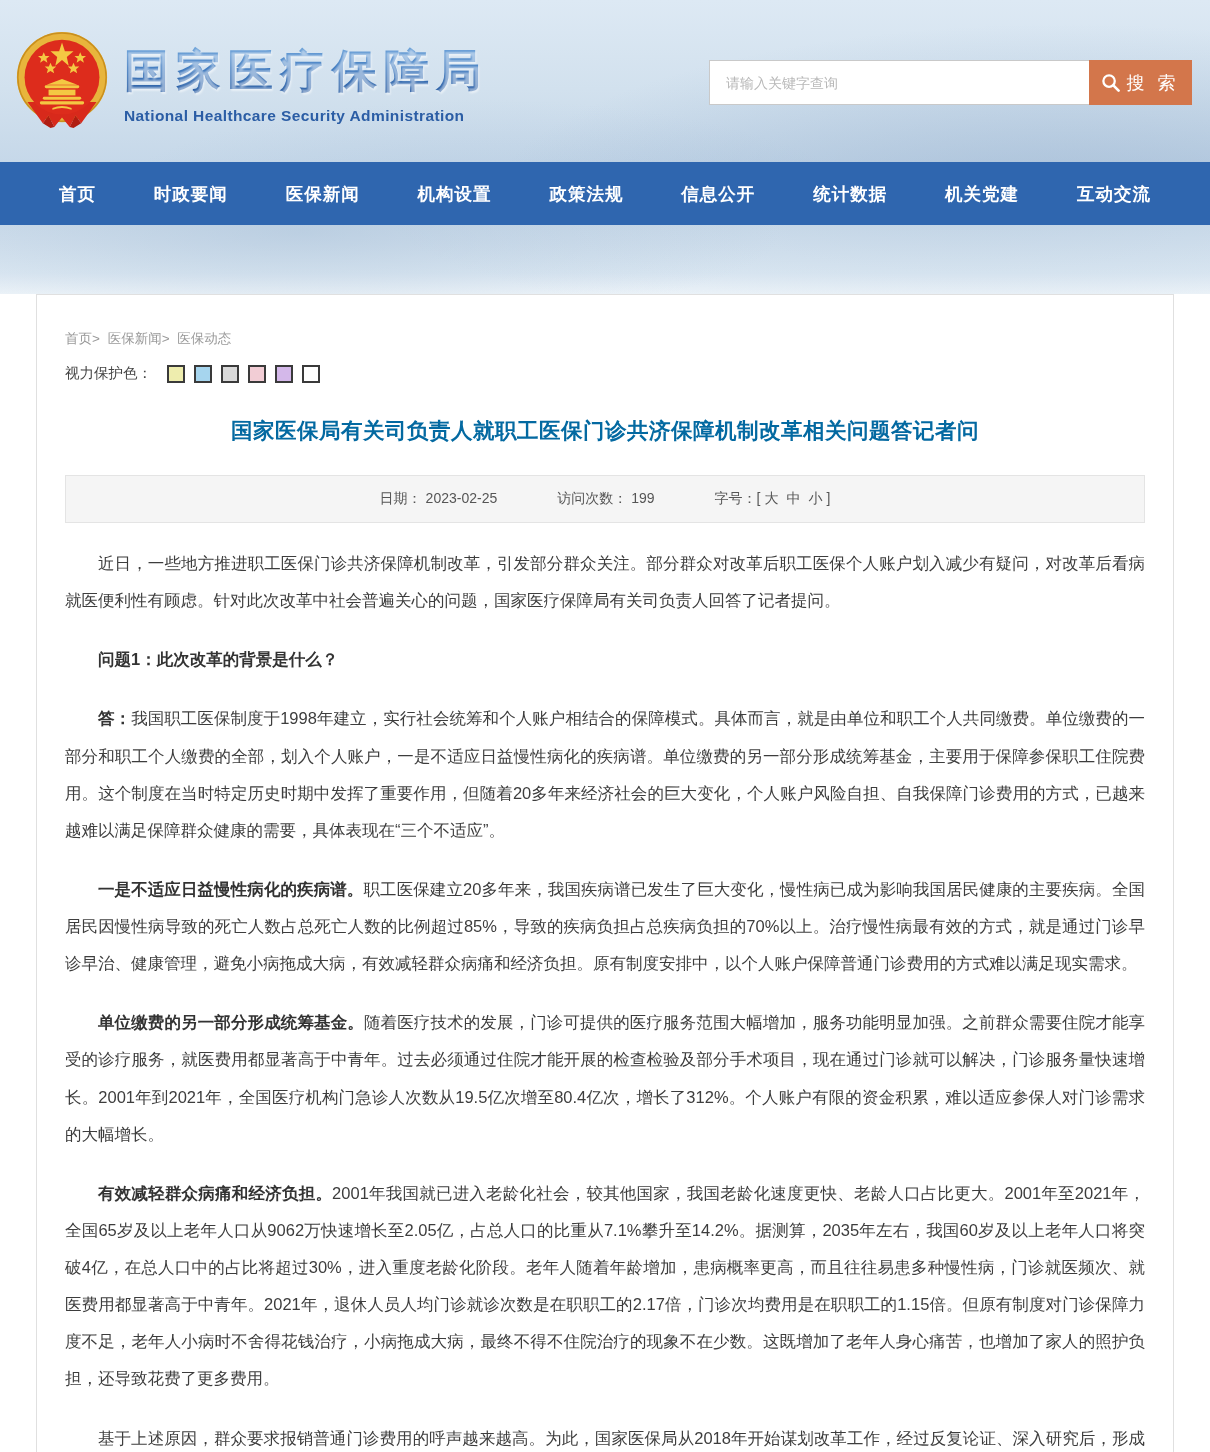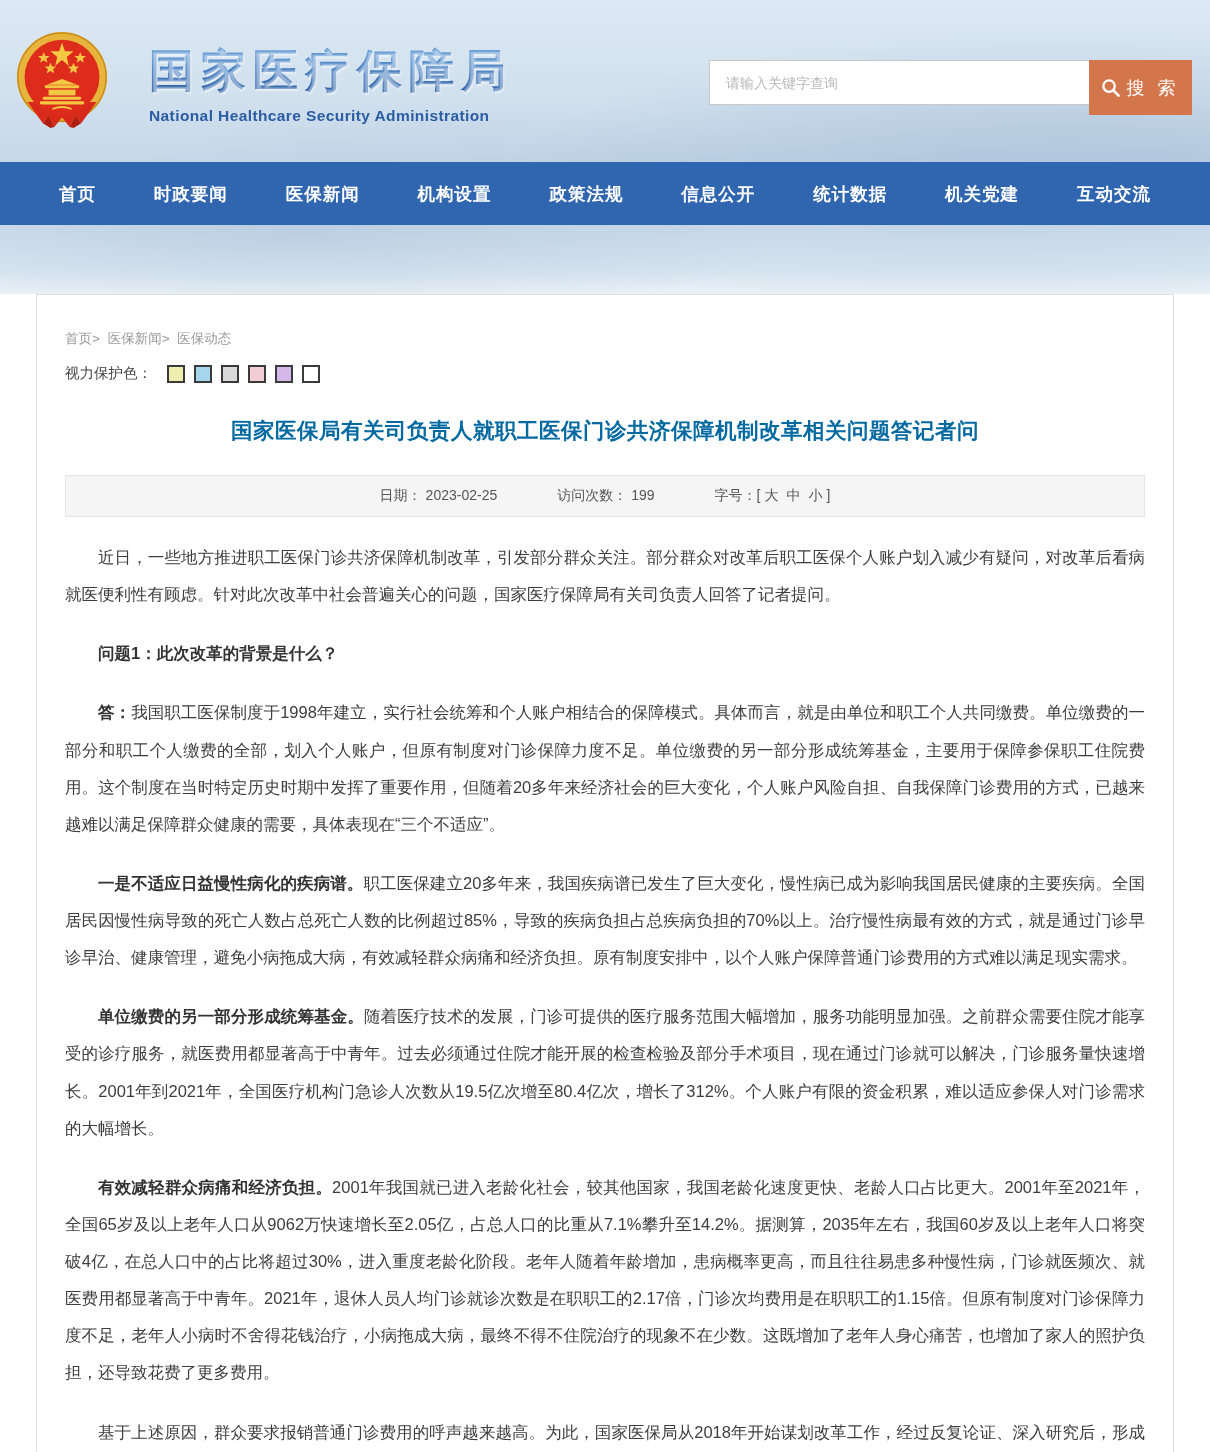--- a/index.html
+++ b/index.html
@@ -9,40 +9,40 @@
     background:#ffffff; overflow:hidden; position:relative;
   }
   
   .site-header{
     position:relative; height:162px;
     background:
       radial-gradient(ellipse 900px 300px at 88% 135%, rgba(130,160,195,.45), transparent 65%),
       radial-gradient(ellipse 700px 240px at 40% 150%, rgba(150,178,208,.30), transparent 60%),
       linear-gradient(180deg,#dde9f4 0%,#d2e1ee 55%,#c6d8e9 100%);
   }
-  .header-inner{ display:flex; align-items:center; height:100%; padding-left:14px;gap:25px; }
+  .header-inner{ display:flex; align-items:center; height:100%; padding-left:14px; }
   .logo svg{ display:block; }
   .title-block{ margin-left:14px; margin-top:4px; }
   .site-title-zh{
     font-size:45px; font-weight:bold; letter-spacing:7px;
     background:linear-gradient(180deg,#7cb0e2 0%,#3d79bf 45%,#1d4f97 100%);
     -webkit-background-clip:text; background-clip:text; color:transparent;
     text-shadow:1px 2px 2px rgba(255,255,255,.5);
   }
   .site-title-en{
     margin-top:6px; font-size:15.5px; font-weight:bold; color:#2b5da5; letter-spacing:.4px;
   }
   .search-box{ position:absolute; right:18px; top:60px; display:flex; }
   .search-input{
     width:380px; height:45px; border:1px solid #c9c9c9; border-right:none;
     background:#ffffff; padding:0 16px; font-size:14px; color:#4c1d95; outline:none;
   }
   .search-input::placeholder{ color:#b8b8b8; }
   .search-button{
-    width:103px; height:55px; border:none; background:#d3764b; color:#ffffff;
+    width:103px; height:45px; border:none; background:#d3764b; color:#ffffff;
     font-size:18px; letter-spacing:4px; cursor:pointer;
     display:flex; align-items:center; justify-content:center; gap:6px;
   }
   .search-button svg{ flex:none; }
   
   .main-nav{
     height:63px; background:#2f66af;
     display:flex; align-items:center; justify-content:space-around; padding:0 30px;
   }
   .nav-item{
@@ -71,21 +71,21 @@
   }
   .eye-protection-label{ font-size:14.5px; color:#444; margin-right:6px; }
   .swatch{
     width:18px; height:18px; border:2px solid #3a3a3a; margin-left:9px; cursor:pointer;
   }
   .article-title{
     margin-top:33px; text-align:center; color:#0369a1;
     font-size:21.5px; font-weight:bold; letter-spacing:.5px;
   }
   .meta-bar{
-    margin-top:30px; height:42px; background:#f5f5f5; border:1px solid #e4e4e4;
+    margin-top:30px; height:48px; background:#f5f5f5; border:1px solid #e4e4e4;
     display:flex; align-items:center; justify-content:center;
     font-size:14px; color:#555;
   }
   .meta-group{ margin:0 30px; white-space:nowrap; }
   .meta-group .val{ margin-left:4px; }
   .font-size-opt{ cursor:pointer; margin:0 4px; }
   .article-body{ margin-top:10px; }
   .article-body p{
     font-size:16.5px; color:#3d3d3d; line-height:2.25;
     text-align:justify; text-indent:2em; margin-top:22px;
@@ -172,20 +172,20 @@
 
   <div class="meta-bar">
     <span class="meta-group"><span>日期：</span><span class="val">2023-02-25</span></span>
     <span class="meta-group"><span>访问次数：</span><span class="val">199</span></span>
     <span class="meta-group"><span>字号：</span><span>[</span><span class="font-size-opt">大</span><span class="font-size-opt">中</span><span class="font-size-opt">小</span><span>]</span></span>
   </div>
 
   <article class="article-body">
     <p><b></b><span>近日，一些地方推进职工医保门诊共济保障机制改革，引发部分群众关注。部分群众对改革后职工医保个人账户划入减少有疑问，对改革后看病就医便利性有顾虑。针对此次改革中社会普遍关心的问题，国家医疗保障局有关司负责人回答了记者提问。</span></p>
     <p><b>问题1：此次改革的背景是什么？</b><span></span></p>
-    <p><b>答：</b><span>我国职工医保制度于1998年建立，实行社会统筹和个人账户相结合的保障模式。具体而言，就是由单位和职工个人共同缴费。单位缴费的一部分和职工个人缴费的全部，划入个人账户，但原有制度对门诊保障力度不足。单位缴费的另一部分形成统筹基金，主要用于保障参保职工住院费用。这个制度在当时特定历史时期中发挥了重要作用，但随着20多年来经济社会的巨大变化，个人账户风险自担、自我保障门诊费用的方式，已越来越难以满足保障群众健康的需要，具体表现在“三个不适应”。</span></p>
+    <p><b>答：</b><span>我国职工医保制度于1998年建立，实行社会统筹和个人账户相结合的保障模式。具体而言，就是由单位和职工个人共同缴费。单位缴费的一部分和职工个人缴费的全部，划入个人账户，一是不适应日益慢性病化的疾病谱。单位缴费的另一部分形成统筹基金，主要用于保障参保职工住院费用。这个制度在当时特定历史时期中发挥了重要作用，但随着20多年来经济社会的巨大变化，个人账户风险自担、自我保障门诊费用的方式，已越来越难以满足保障群众健康的需要，具体表现在“三个不适应”。</span></p>
     <p><b>一是不适应日益慢性病化的疾病谱。</b><span>职工医保建立20多年来，我国疾病谱已发生了巨大变化，慢性病已成为影响我国居民健康的主要疾病。全国居民因慢性病导致的死亡人数占总死亡人数的比例超过85%，导致的疾病负担占总疾病负担的70%以上。治疗慢性病最有效的方式，就是通过门诊早诊早治、健康管理，避免小病拖成大病，有效减轻群众病痛和经济负担。原有制度安排中，以个人账户保障普通门诊费用的方式难以满足现实需求。</span></p>
     <p><b>单位缴费的另一部分形成统筹基金。</b><span>随着医疗技术的发展，门诊可提供的医疗服务范围大幅增加，服务功能明显加强。之前群众需要住院才能享受的诊疗服务，就医费用都显著高于中青年。过去必须通过住院才能开展的检查检验及部分手术项目，现在通过门诊就可以解决，门诊服务量快速增长。2001年到2021年，全国医疗机构门急诊人次数从19.5亿次增至80.4亿次，增长了312%。个人账户有限的资金积累，难以适应参保人对门诊需求的大幅增长。</span></p>
     <p><b>有效减轻群众病痛和经济负担。</b><span>2001年我国就已进入老龄化社会，较其他国家，我国老龄化速度更快、老龄人口占比更大。2001年至2021年，全国65岁及以上老年人口从9062万快速增长至2.05亿，占总人口的比重从7.1%攀升至14.2%。据测算，2035年左右，我国60岁及以上老年人口将突破4亿，在总人口中的占比将超过30%，进入重度老龄化阶段。老年人随着年龄增加，患病概率更高，而且往往易患多种慢性病，门诊就医频次、就医费用都显著高于中青年。2021年，退休人员人均门诊就诊次数是在职职工的2.17倍，门诊次均费用是在职职工的1.15倍。但原有制度对门诊保障力度不足，老年人小病时不舍得花钱治疗，小病拖成大病，最终不得不住院治疗的现象不在少数。这既增加了老年人身心痛苦，也增加了家人的照护负担，还导致花费了更多费用。</span></p>
     <p><b></b><span>基于上述原因，群众要求报销普通门诊费用的呼声越来越高。为此，国家医保局从2018年开始谋划改革工作，经过反复论证、深入研究后，形成了初步改革方案，并于2020年8月通过中国政府网、国家医保局官方网站等平台向社会广泛公开征求了意见。2021年4月，国务院办公厅印发《关于建立健全职工基本医疗保险门诊共济保障机制的指导意见》（国办发〔2021〕14号，以下简称《指导意见》），改革正式启动。</span></p>
   </article>
 
 </main>
 
 </body></html>

